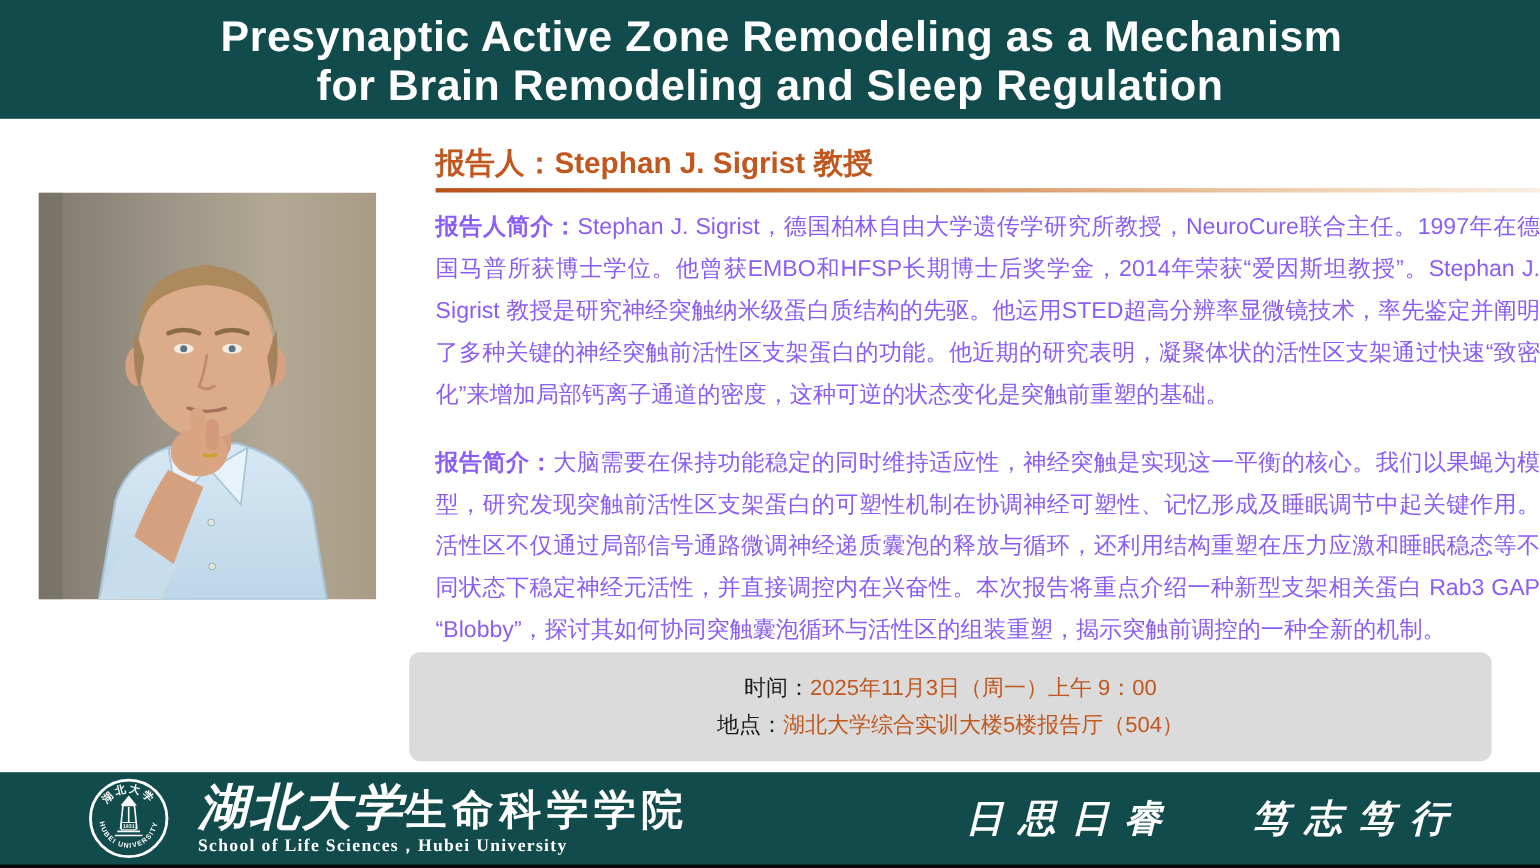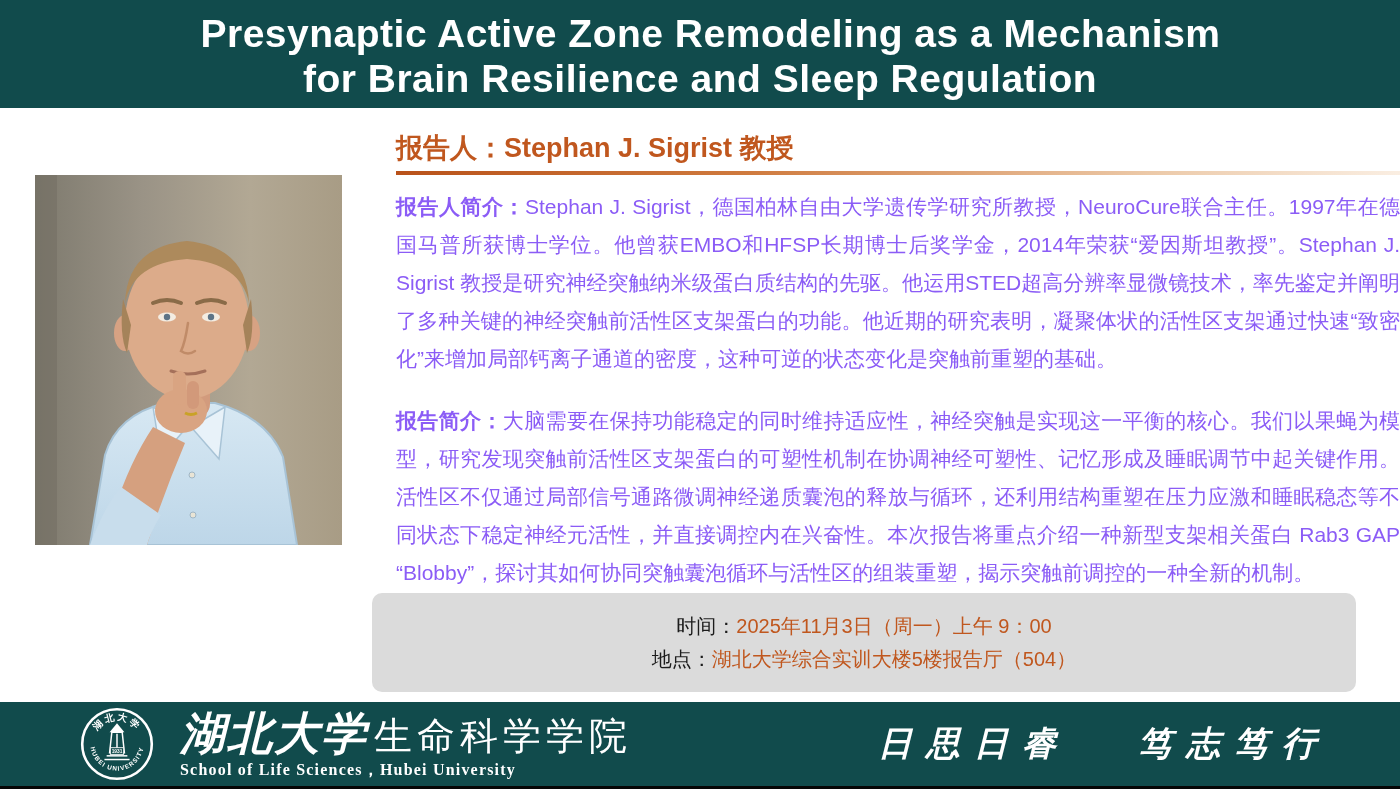--- a/index.html
+++ b/index.html
@@ -37,34 +37,34 @@
   .footerbar{
     position:absolute;left:0;bottom:0;width:1400px;height:84px;background:#114b4c;
     border-bottom:3px solid #060606;box-sizing:content-box;
     display:flex;align-items:center;color:#fff;
   }
   .logo{width:74px;height:74px;margin-left:80px;flex:0 0 auto;}
   .logo svg{display:block;width:100%;height:100%;}
   .org{margin-left:26px;line-height:1;}
   .org-cn{display:flex;align-items:baseline;}
   .org-cn .calli{font-size:45px;font-weight:bold;font-style:italic;letter-spacing:2px;}
-  .org-cn .dept{font-size:38px;font-weight:400;letter-spacing:5px;margin-left:6px;}
+  .org-cn .dept{font-size:38px;font-weight:700;letter-spacing:5px;margin-left:0;}
   .org-en{font-family:"Liberation Serif","DejaVu Serif",serif;font-weight:bold;
     font-size:16px;letter-spacing:1.2px;margin-top:6px;}
   .motto{margin-left:auto;margin-right:70px;display:flex;gap:68px;
     font-size:34px;font-weight:bold;font-style:italic;letter-spacing:14px;white-space:nowrap;}
 </style>
 </head>
 <body>
 
 <div class="poster">
 
   <header class="banner">
     <div class="banner-line first">Presynaptic Active Zone Remodeling as a Mechanism</div>
-    <div class="banner-line">for Brain Resilience and Sleep Regulation</div>
+    <div class="banner-line">for Brain Remodeling and Sleep Regulation</div>
   </header>
 
   <div class="photo">
     <svg viewBox="0 0 307 370" preserveAspectRatio="none">
       <defs>
         <linearGradient id="bgGrad" x1="0" y1="0" x2="1" y2="0">
           <stop offset="0" stop-color="#7e7a6e"></stop>
           <stop offset="0.35" stop-color="#9a9386"></stop>
           <stop offset="0.7" stop-color="#b2a894"></stop>
           <stop offset="1" stop-color="#a89c85"></stop>

